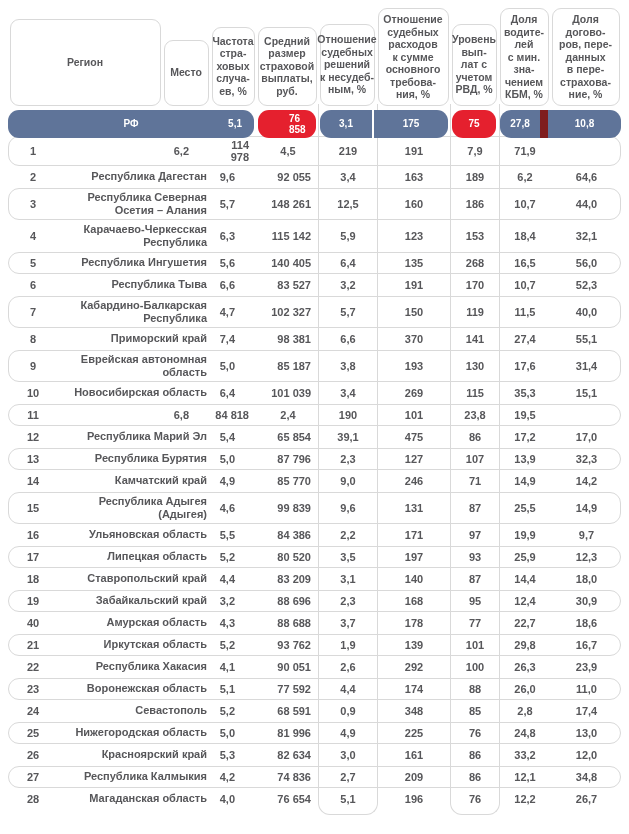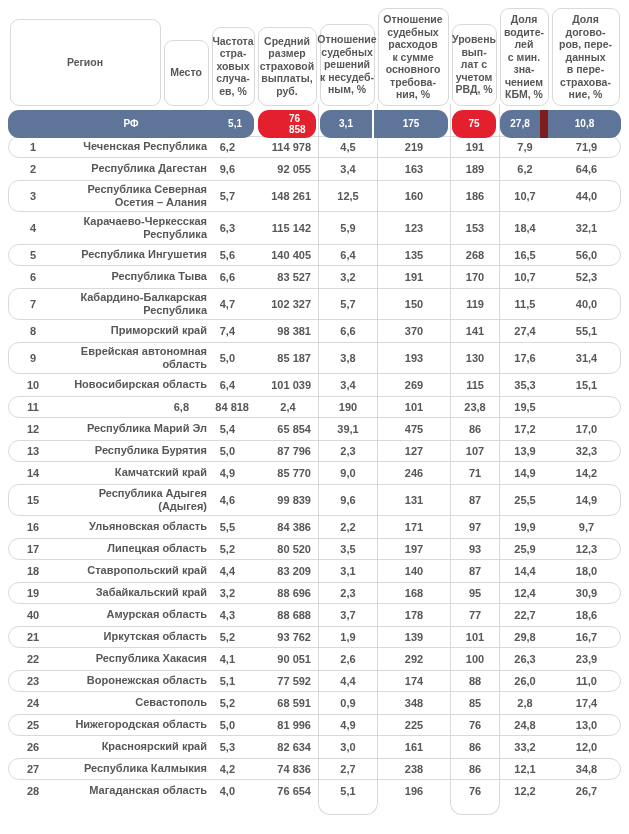--- a/index.html
+++ b/index.html
@@ -163,21 +163,20 @@
       </div>
       <div class="pill blue p5">
         <span class="sect s1">27,8</span>
         <span class="sect s2">10,8</span>
       </div>
     </div>
 
     <div id="tbody">
         <div class="row odd">
           <div class="cell c-place">1</div>
-          <div class="cell c-region">Чеченская Республика</div>
           <div class="cell c-freq">6,2</div>
           <div class="cell c-avg">114 978</div>
           <div class="cell c-mid">4,5</div>
           <div class="cell c-mid">219</div>
           <div class="cell c-mid">191</div>
           <div class="cell c-mid">7,9</div>
           <div class="cell c-mid">71,9</div>
         </div>
         <div class="row even">
           <div class="cell c-place">2</div>
@@ -452,21 +451,21 @@
           <div class="cell c-mid">86</div>
           <div class="cell c-mid">33,2</div>
           <div class="cell c-mid">12,0</div>
         </div>
         <div class="row odd">
           <div class="cell c-place">27</div>
           <div class="cell c-region">Республика Калмыкия</div>
           <div class="cell c-freq">4,2</div>
           <div class="cell c-avg">74 836</div>
           <div class="cell c-mid">2,7</div>
-          <div class="cell c-mid">238</div>
+          <div class="cell c-mid">209</div>
           <div class="cell c-mid">86</div>
           <div class="cell c-mid">12,1</div>
           <div class="cell c-mid">34,8</div>
         </div>
         <div class="row even">
           <div class="cell c-place">28</div>
           <div class="cell c-region">Магаданская область</div>
           <div class="cell c-freq">4,0</div>
           <div class="cell c-avg">76 654</div>
           <div class="cell c-mid">5,1</div>

